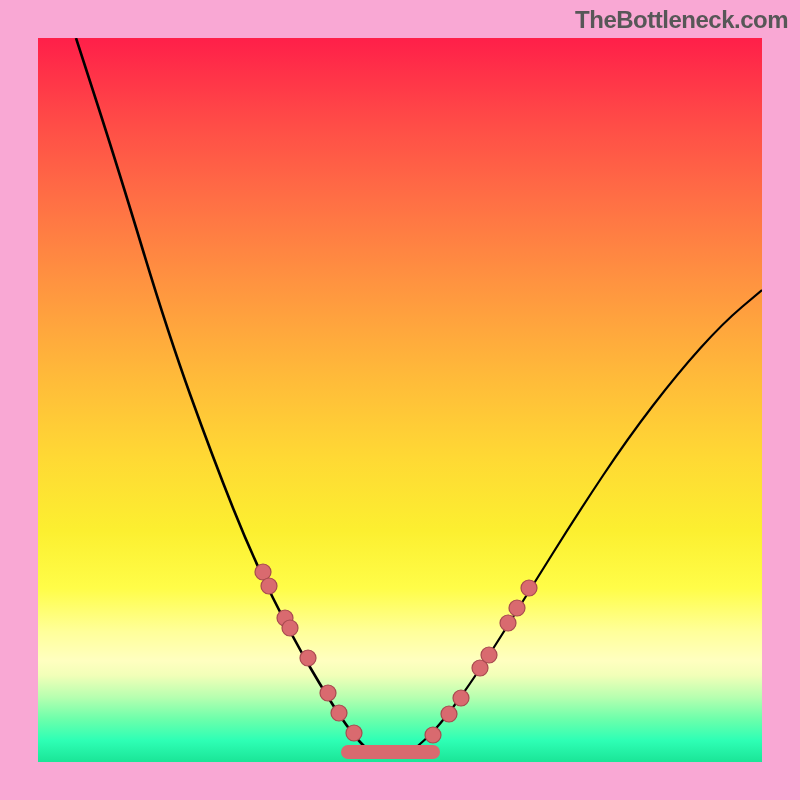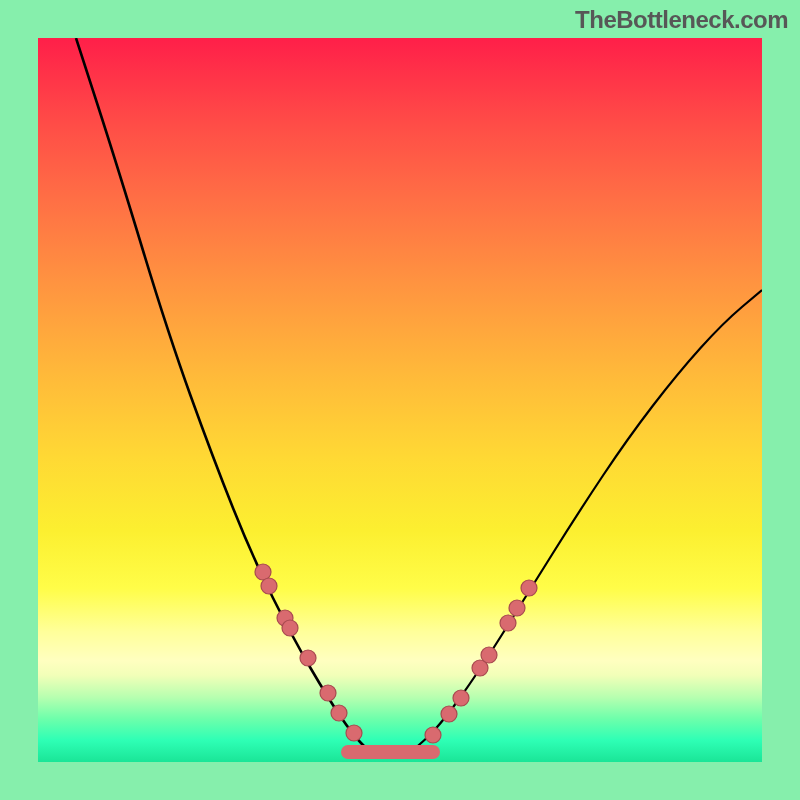--- a/index.html
+++ b/index.html
@@ -10,21 +10,21 @@
     background: #000;
     overflow: hidden;
     font-family: Arial, sans-serif;
   }
   .frame {
     position: absolute;
     left: 0;
     top: 0;
     width: 800px;
     height: 800px;
-    background: #86efac;
+    background: #f9a8d4;
   }
   .watermark {
     position: absolute;
     top: 6px;
     right: 12px;
     font-size: 24px;
     font-weight: bold;
     color: #575757;
     letter-spacing: -0.5px;
     z-index: 5;

